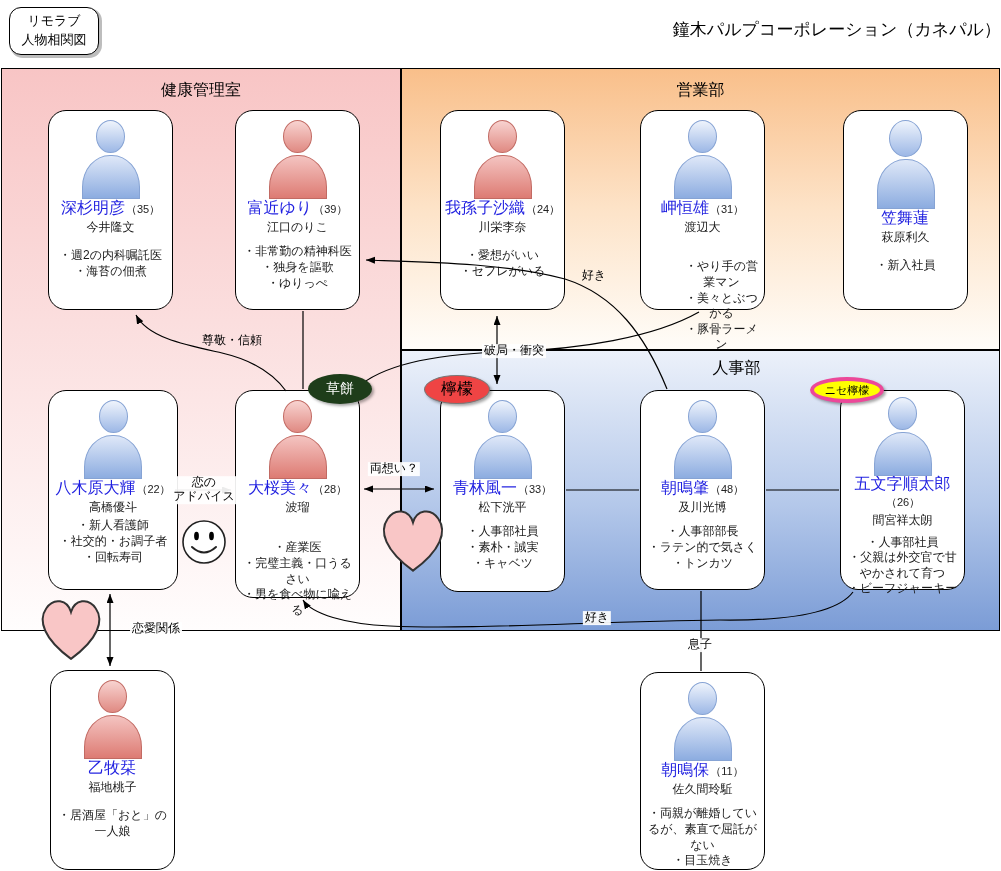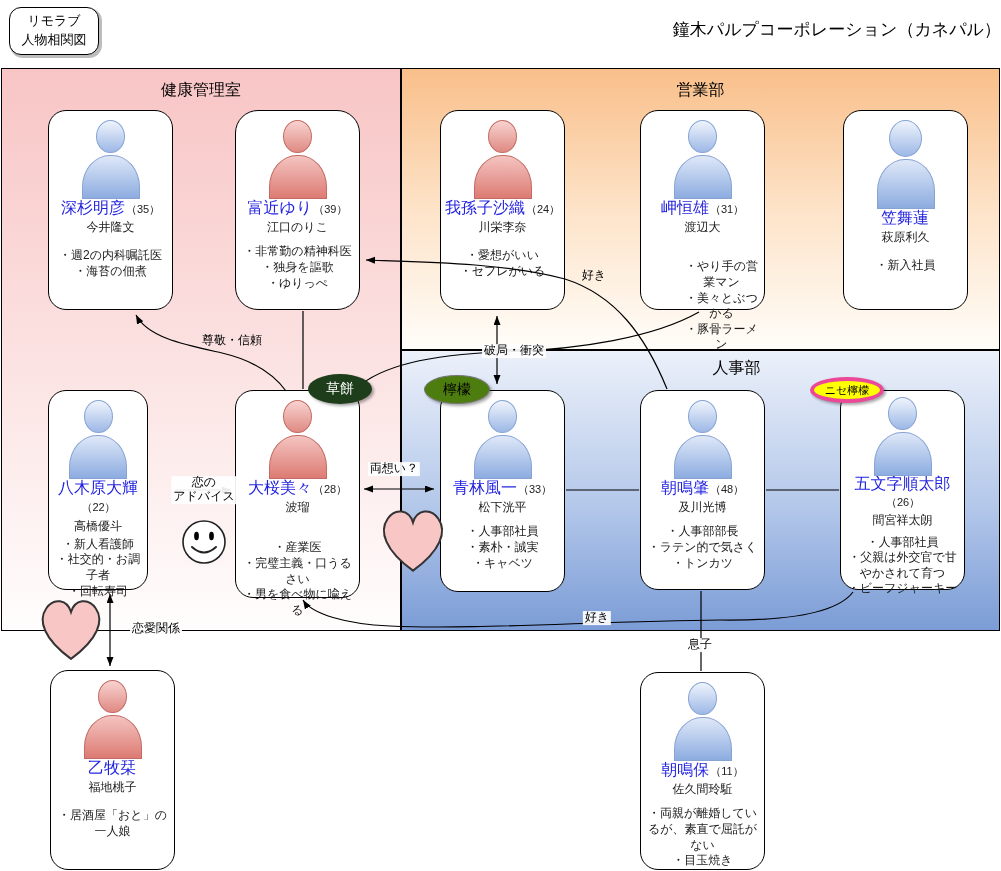--- a/index.html
+++ b/index.html
@@ -35,21 +35,21 @@
   .name-line{margin-top:3px;line-height:1.15;}
   .pname{color:#1f1fe0;font-size:16px;}
   .age{color:#222;font-size:11px;margin-left:1px;}
   .actor{font-size:12px;margin-top:2px;color:#1a1a1a;}
   .traits{margin-top:12px;font-size:12px;line-height:1.3;color:#1a1a1a;padding:0 3px;}
 
   
   .oval{position:absolute;border-radius:50%;display:flex;align-items:center;justify-content:center;
         z-index:6;box-shadow:2px 2px 3px rgba(0,0,0,.35);box-sizing:border-box;}
   .oval.kusamochi{left:308px;top:374px;width:64px;height:30px;background:#1e3d1a;color:#fff;font-size:14px;}
-  .oval.lemon{left:424px;top:375px;width:66px;height:29px;background:#4d7c0f;border:1px solid #777;font-size:14px;}
+  .oval.lemon{left:424px;top:375px;width:66px;height:29px;background:#ef4444;border:1px solid #777;font-size:16px;}
   .oval.nise{left:810px;top:377px;width:74px;height:26px;background:#ffff00;border:4px solid #ec4899;font-size:11px;}
 
   
   .rel-label{position:absolute;transform:translate(-50%,-50%);font-size:12px;line-height:1.15;
              text-align:center;z-index:6;white-space:nowrap;}
   .rel-label.boxed{background:rgba(255,255,255,.92);padding:0 2px;}
 
   
   .deco{position:absolute;z-index:6;}
   svg.overlay{position:absolute;left:0;top:0;z-index:5;pointer-events:none;}
@@ -78,21 +78,21 @@
         <div class="torso"></div>
       </div>
     <div class="name-line"><span class="pname">深杉明彦</span><span class="age">（35）</span></div>
     <div class="actor">今井隆文</div>
     <div class="traits">
       <div>・週2の内科嘱託医</div>
       <div>・海苔の佃煮</div>
     </div>
   </div>
 
-  <div class="card" style="left:235px;top:110px;width:125px;height:200px;border-radius:23px;">
+  <div class="card" style="left:235px;top:110px;width:125px;height:200px;">
     <div class="avatar red">
         <div class="head"></div>
         <div class="torso"></div>
       </div>
     <div class="name-line"><span class="pname">富近ゆり</span><span class="age">（39）</span></div>
     <div class="actor">江口のりこ</div>
     <div class="traits" style="margin-top:8px;">
       <div>・非常勤の精神科医</div>
       <div>・独身を謳歌</div>
       <div>・ゆりっぺ</div>
@@ -131,21 +131,21 @@
         <div class="head" style="width:31px;height:35px;"></div>
         <div class="torso" style="height:48px;"></div>
       </div>
     <div class="name-line"><span class="pname">笠舞蓮</span><span class="age"></span></div>
     <div class="actor">萩原利久</div>
     <div class="traits">
       <div>・新入社員</div>
     </div>
   </div>
 
-  <div class="card" style="left:48px;top:390px;width:100px;height:200px;">
+  <div class="card" style="left:48px;top:390px;width:130px;height:200px;">
     <div class="avatar blue">
         <div class="head"></div>
         <div class="torso"></div>
       </div>
     <div class="name-line"><span class="pname">八木原大輝</span><span class="age">（22）</span></div>
     <div class="actor">高橋優斗</div>
     <div class="traits" style="margin-top:2px;">
       <div>・新人看護師</div>
       <div>・社交的・お調子者</div>
       <div>・回転寿司</div>

